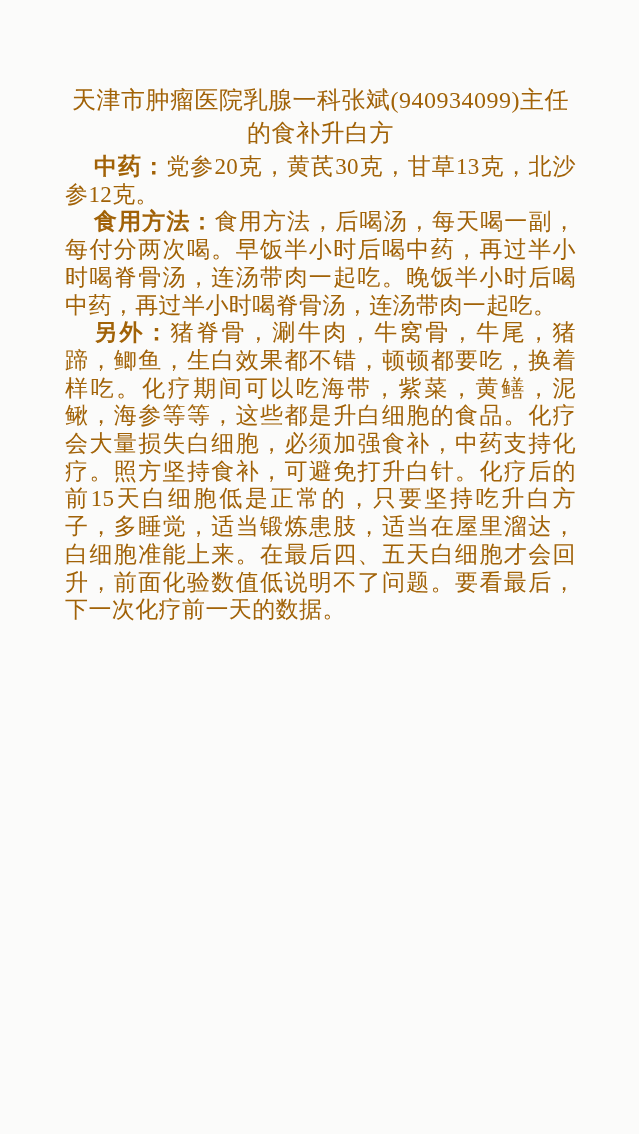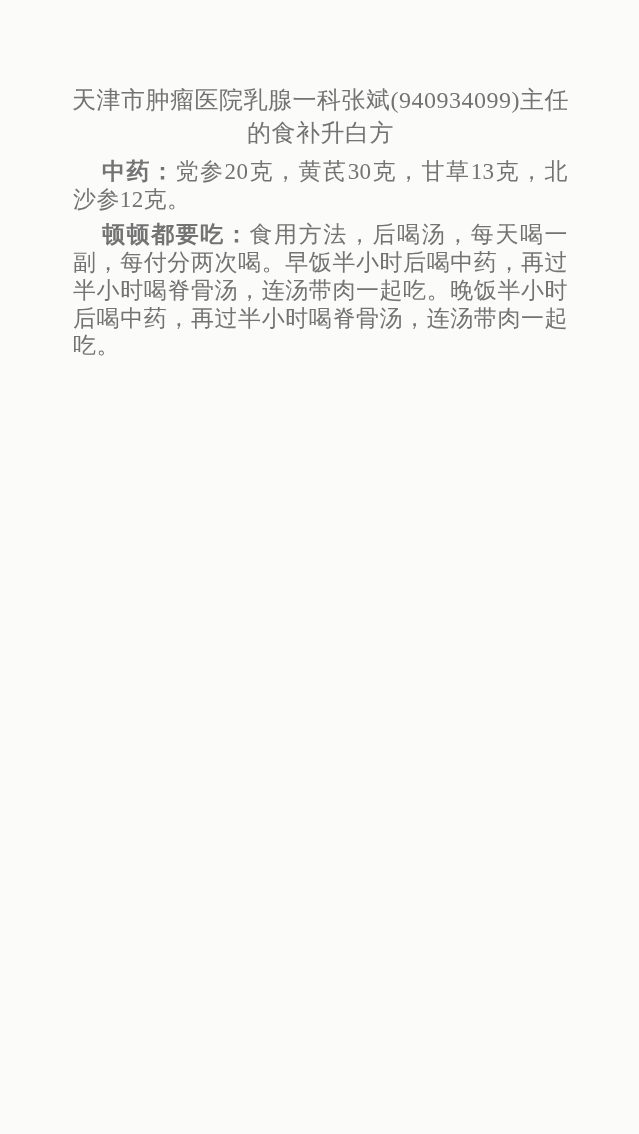--- a/index.html
+++ b/index.html
@@ -9,35 +9,35 @@
   }
   .page {
     position: relative;
     width: 639px;
     height: 1134px;
     background: #fbfbfa;
     box-sizing: border-box;
     padding: 84px 63px 0 65px;
     overflow: hidden;
     font-family: "Liberation Serif", "DejaVu Serif", serif;
-    color: #737373;
+    color: #a16207;
     -webkit-font-smoothing: antialiased;
   }
   .doc-title {
     font-size: 24px;
     font-weight: 400;
     line-height: 33px;
     text-align: center;
     margin: 0 0 3px 0;
     letter-spacing: 0.5px;
   }
   .para {
     font-size: 23px;
     line-height: 27.7px;
-    margin: 8px;
+    margin: 0;
     text-align: justify;
     text-justify: inter-ideograph;
     text-indent: 29px;
     letter-spacing: 0.4px;
   }
   .para.deep-indent {
     text-indent: 57px;
   }
   .para b {
     font-weight: 700;
@@ -46,17 +46,18 @@
 </head>
 <body>
 
 <div class="page">
 
   <h1 class="doc-title">天津市肿瘤医院乳腺一科张斌(940934099)主任的食补升白方</h1>
 
   <p class="para"><b>中药：</b><span>党参20克，黄芪30克，甘草13克，北沙参12克。</span></p>
 
 
-  <p class="para"><b>顿顿都要吃：</b><span>食用方法，后喝汤，每天喝一副，每付分两次喝。早饭半小时后喝中药，再过半小时喝脊骨汤，连汤带肉一起吃。晚饭半小时后喝中药，再过半小时喝脊骨汤，连汤带肉一起吃。</span></p>
+  <p class="para"><b>食用方法：</b><span>食用方法，后喝汤，每天喝一副，每付分两次喝。早饭半小时后喝中药，再过半小时喝脊骨汤，连汤带肉一起吃。晚饭半小时后喝中药，再过半小时喝脊骨汤，连汤带肉一起吃。</span></p>
 
+  <p class="para"><b>另外：</b><span>猪脊骨，涮牛肉，牛窝骨，牛尾，猪蹄，鲫鱼，生白效果都不错，顿顿都要吃，换着样吃。化疗期间可以吃海带，紫菜，黄鳝，泥鳅，海参等等，这些都是升白细胞的食品。化疗会大量损失白细胞，必须加强食补，中药支持化疗。照方坚持食补，可避免打升白针。化疗后的前15天白细胞低是正常的，只要坚持吃升白方子，多睡觉，适当锻炼患肢，适当在屋里溜达，白细胞准能上来。在最后四、五天白细胞才会回升，前面化验数值低说明不了问题。要看最后，下一次化疗前一天的数据。</span></p>
 
 
 </div>
 
 </body></html>

